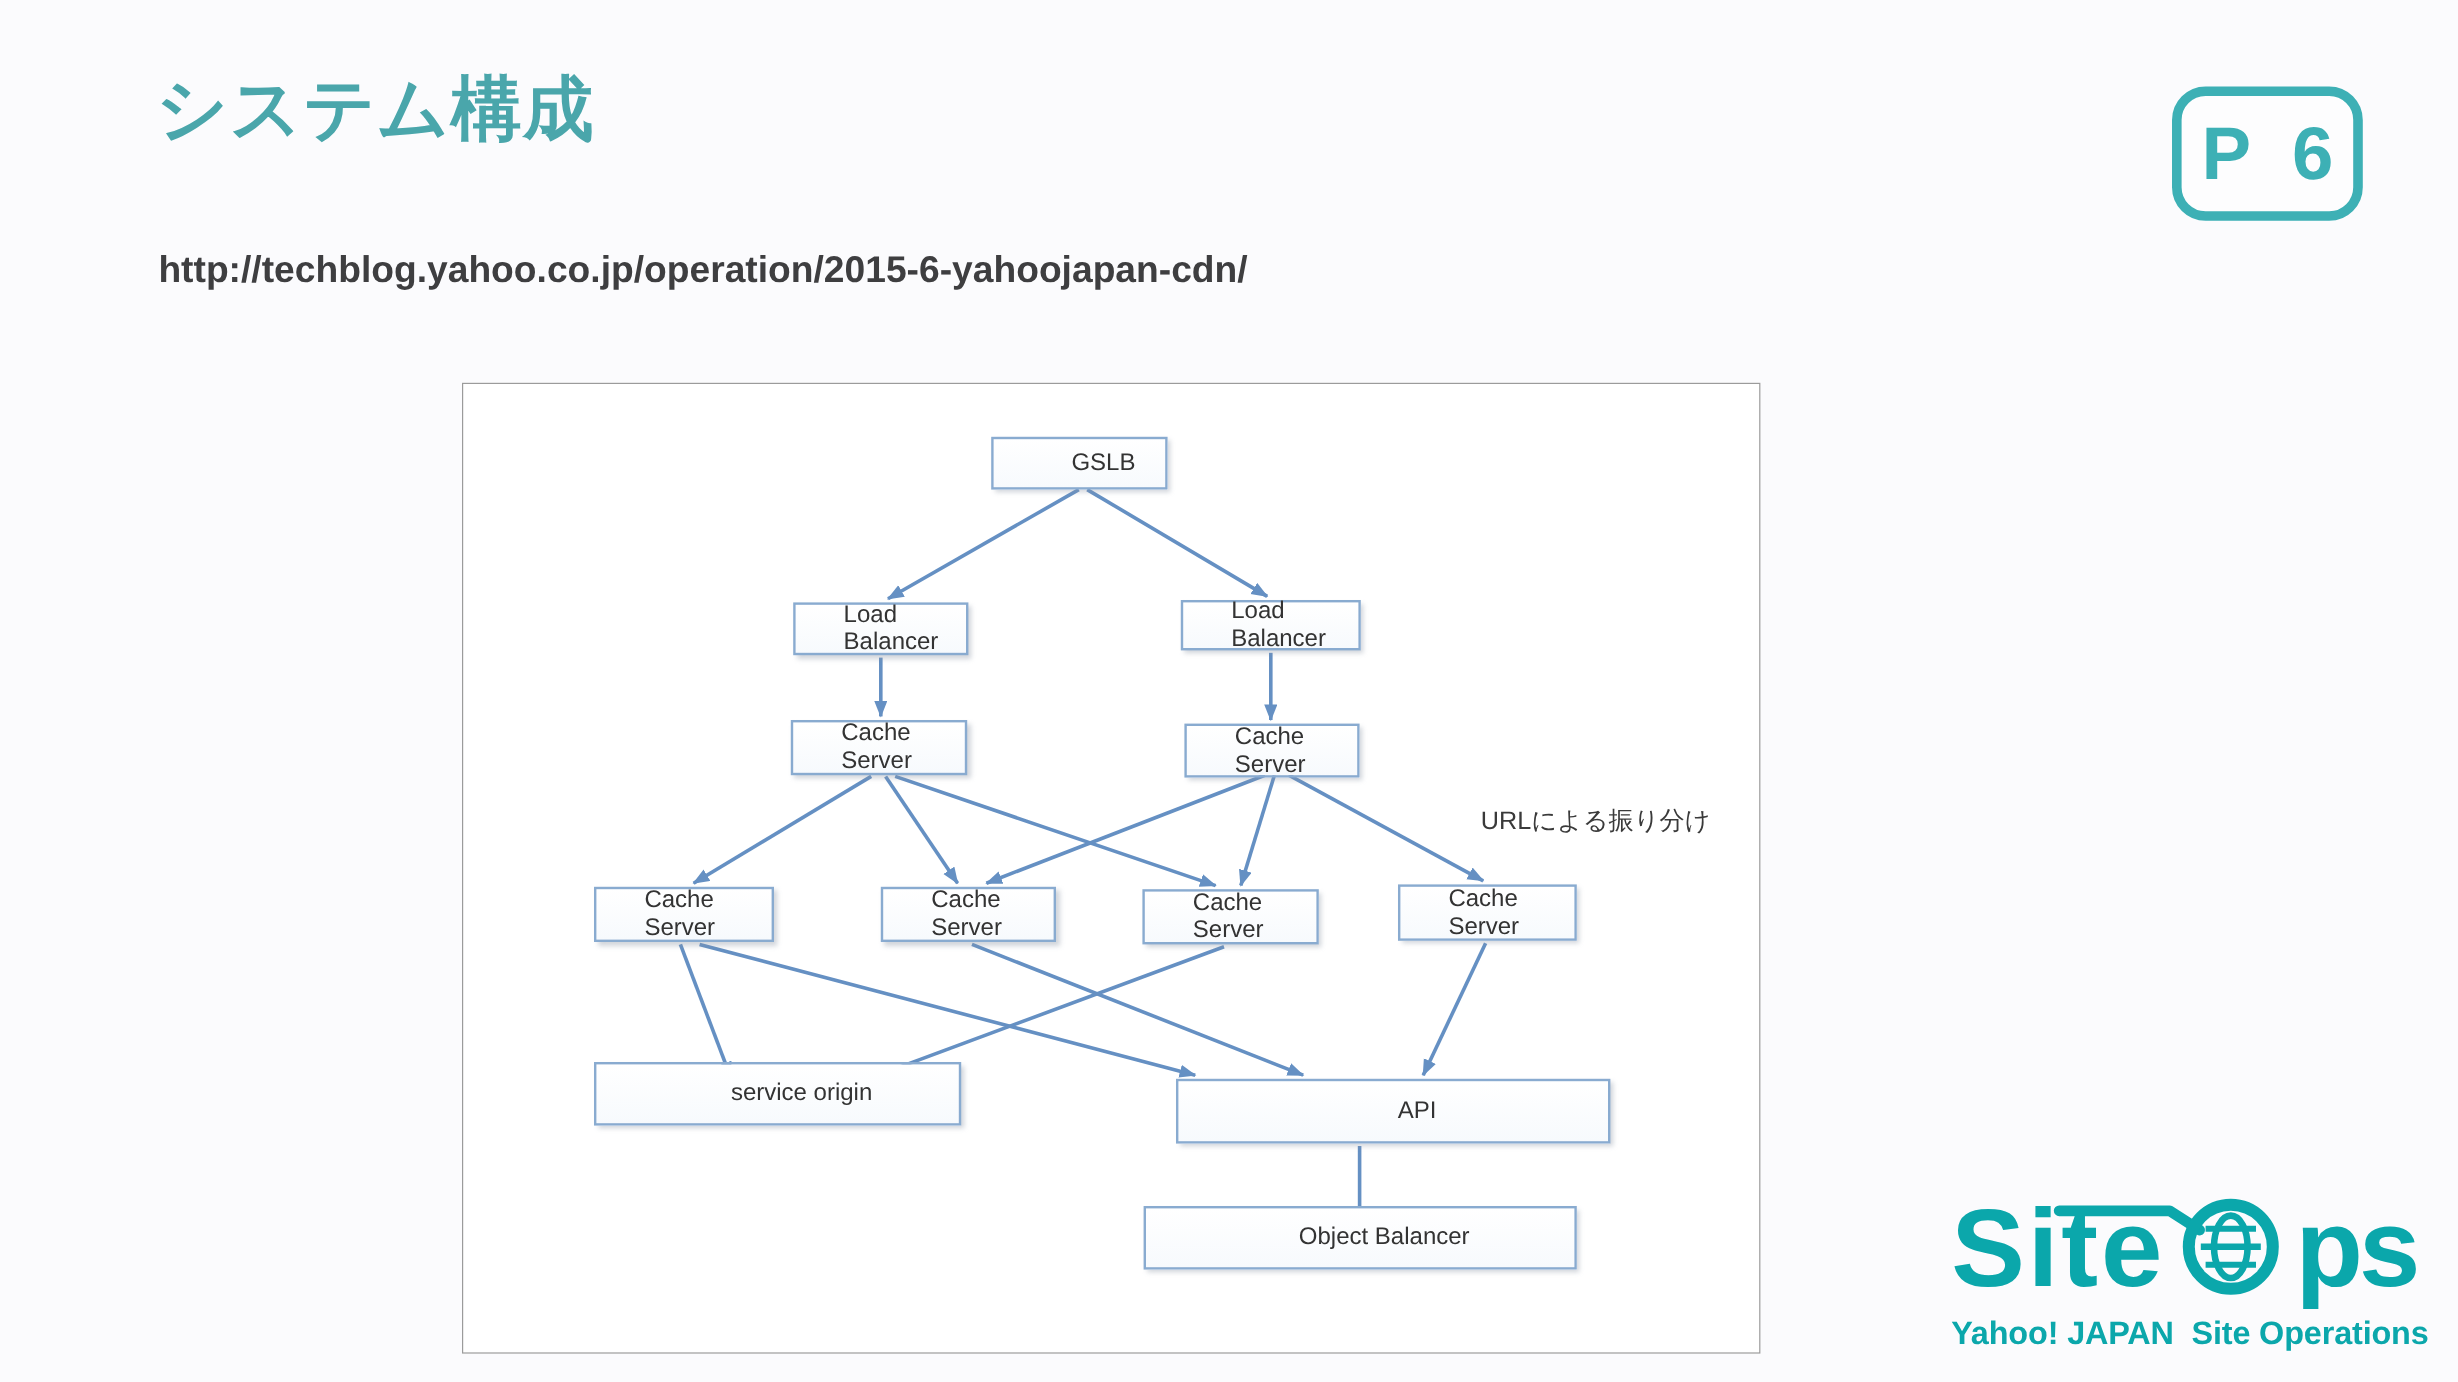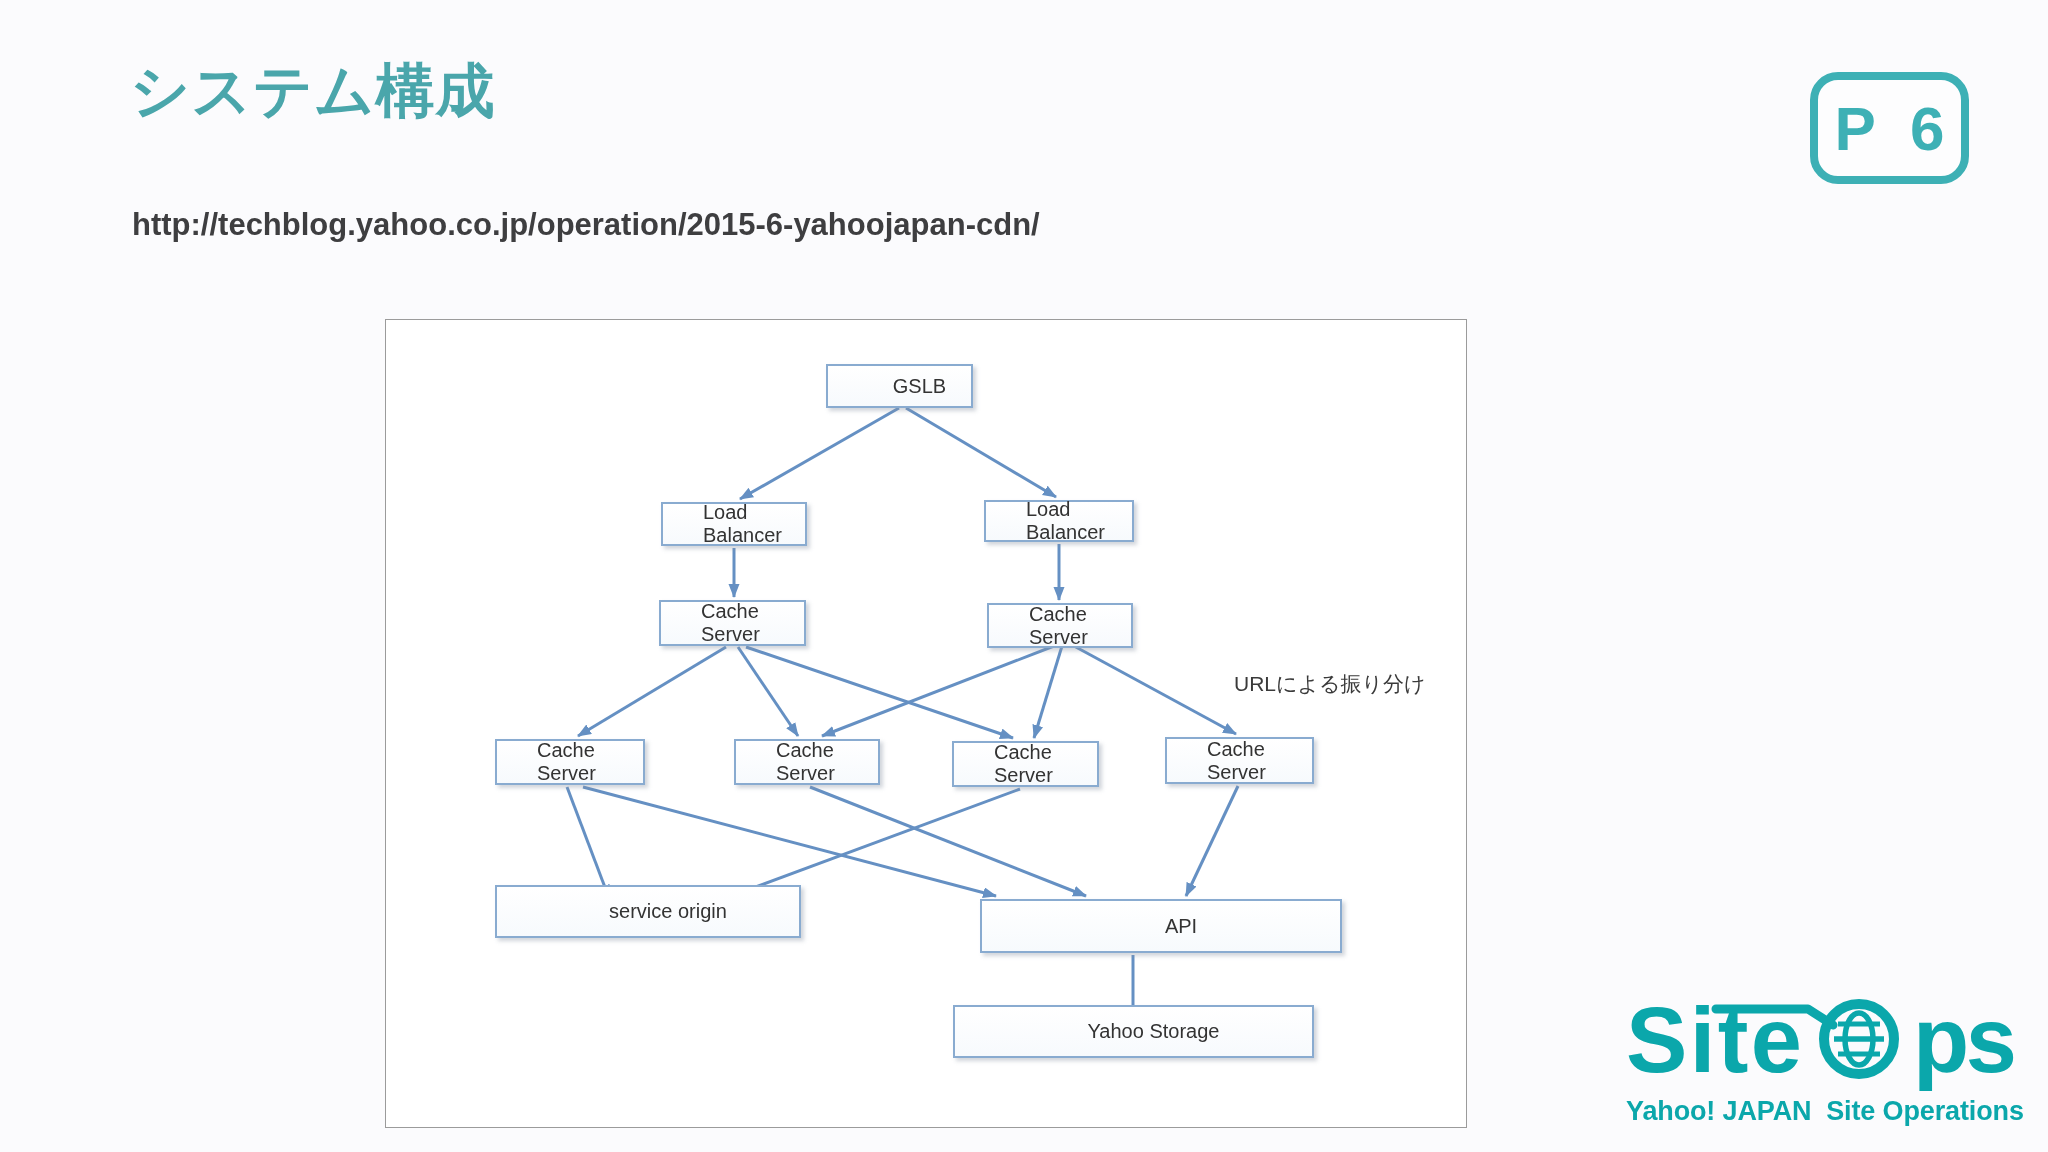--- a/index.html
+++ b/index.html
@@ -88,21 +88,21 @@
   <div class="node" style="left:275px; top:182px; width:146px; height:44px;">Load Balancer</div>
   <div class="node" style="left:598px; top:180px; width:150px; height:42px;">Load Balancer</div>
   <div class="node" style="left:273px; top:280px; width:147px; height:46px;">Cache Server</div>
   <div class="node" style="left:601px; top:283px; width:146px; height:45px;">Cache Server</div>
   <div class="node" style="left:109px; top:419px; width:150px; height:46px;">Cache Server</div>
   <div class="node" style="left:348px; top:419px; width:146px; height:46px;">Cache Server</div>
   <div class="node" style="left:566px; top:421px; width:147px; height:46px;">Cache Server</div>
   <div class="node" style="left:779px; top:417px; width:149px; height:47px;">Cache Server</div>
   <div class="node" style="left:109px; top:565px; width:306px; height:53px;">service origin</div>
   <div class="node" style="left:566px; top:579px; width:362px; height:54px;margin-left:28px;">API</div>
-  <div class="node" style="left:567px; top:685px; width:361px; height:53px;">Yahoo Storage</div>
+  <div class="node" style="left:567px; top:685px; width:361px; height:53px;">Object Balancer</div>
 
   <div class="url-note">URLによる振り分け</div>
 </div>
 
 <svg class="logo" width="412" height="142" viewBox="0 0 412 142">
   <g fill="#0ba7ab" stroke="none">
     <text x="0" y="76" font-size="92" font-weight="bold" textLength="176">Site</text>
     <text x="287" y="76" font-size="92" font-weight="bold" textLength="104">ps</text>
     <text x="0" y="124" font-size="27" font-weight="bold" textLength="398" style="white-space:pre">Yahoo! JAPAN  Site Operations</text>
   </g>

